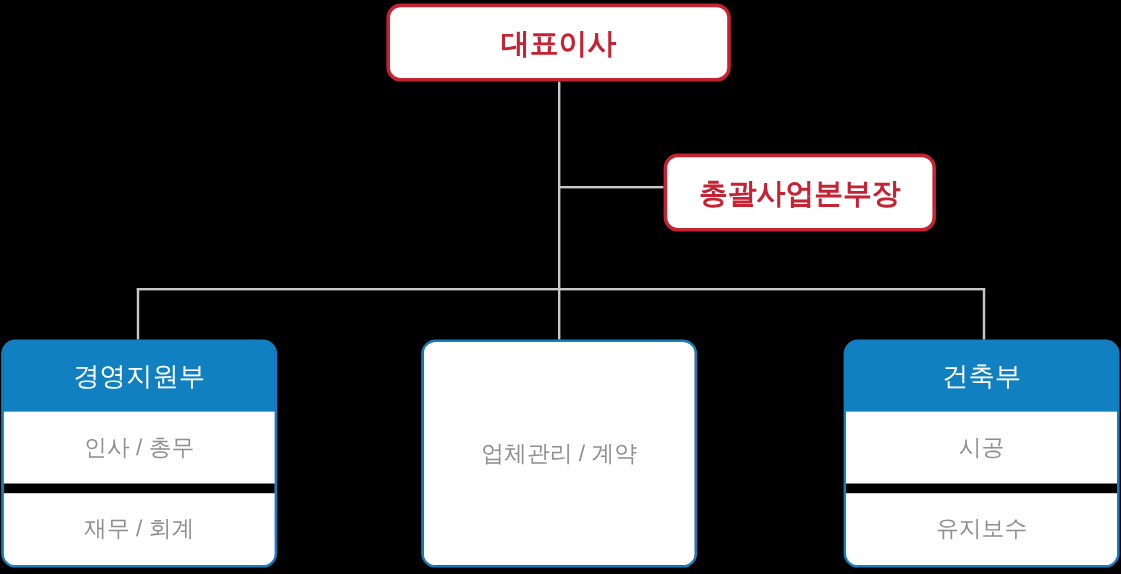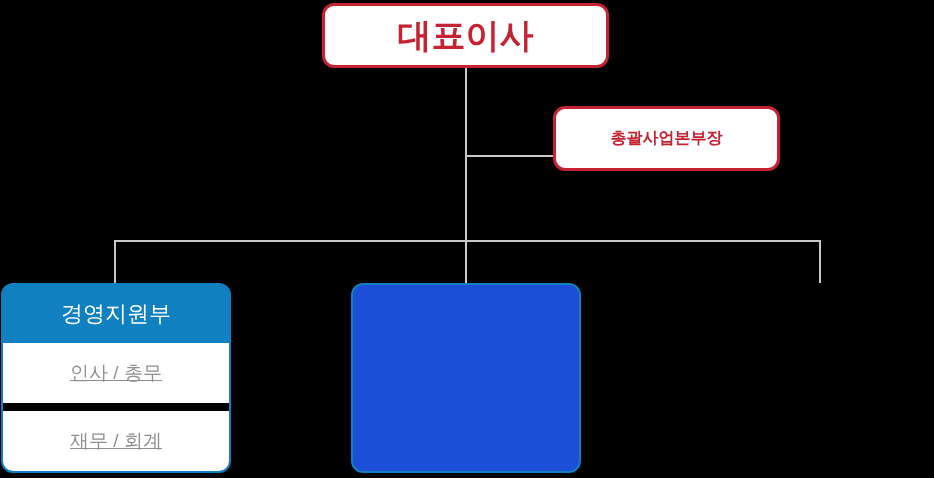--- a/index.html
+++ b/index.html
@@ -16,22 +16,22 @@
   .red-node{
     position:absolute;
     background:#ffffff;
     border:3px solid #c52233;
     border-radius:12px;
     display:flex;align-items:center;justify-content:center;
     color:#c52233;
     font-weight:bold;
     box-sizing:border-box;
   }
-  #ceo-node{left:322px;top:3px;width:287px;height:65px;font-size:34px;}
-  #division-node{left:553px;top:106px;width:227px;height:65px;font-size:16px;align-items:center;}
+  #ceo-node{left:322px;top:3px;width:287px;height:65px;font-size:24px;}
+  #division-node{left:553px;top:128px;width:227px;height:65px;font-size:24px;align-items:center;}
   
   .dept{
     position:absolute;
     top:283px;width:230px;height:190px;
     border-radius:12px;
     background:#1d4ed8;
     border:2px solid #1180c1;
     box-sizing:border-box;
     display:flex;flex-direction:column;
     overflow:hidden;
@@ -42,21 +42,21 @@
     background:#1180c1;
     color:#ffffff;
     font-size:22px;
     display:flex;align-items:center;justify-content:center;
   }
   .dept-row{
     flex:1;
     background:#ffffff;
     color:#8f8f8f;
     font-size:19px;
-    display:flex;align-items:center;justify-content:center;text-decoration:underline;
+    display:flex;align-items:center;justify-content:center;
   }
   .dept-row + .dept-row{border-top:8px solid #000000;}
   #dept-0{left:1px;}
   #dept-1{left:351px;}
   #dept-2{left:703px;}
 </style>
 </head>
 <body>
 
 <div id="stage">
@@ -81,16 +81,30 @@
     </div>
     <div class="dept-row">
       <span>인사 / 총무</span>
     </div>
     <div class="dept-row">
       <span>재무 / 회계</span>
     </div>
   </div>
 
   <div id="dept-1" class="dept">
+    <div class="dept-row">
+      <span>업체관리 / 계약</span>
+    </div>
   </div>
 
+  <div id="dept-2" class="dept">
+    <div class="dept-header">
+      <span>건축부</span>
+    </div>
+    <div class="dept-row">
+      <span>시공</span>
+    </div>
+    <div class="dept-row">
+      <span>유지보수</span>
+    </div>
+  </div>
 
 </div>
 
 </body></html>

